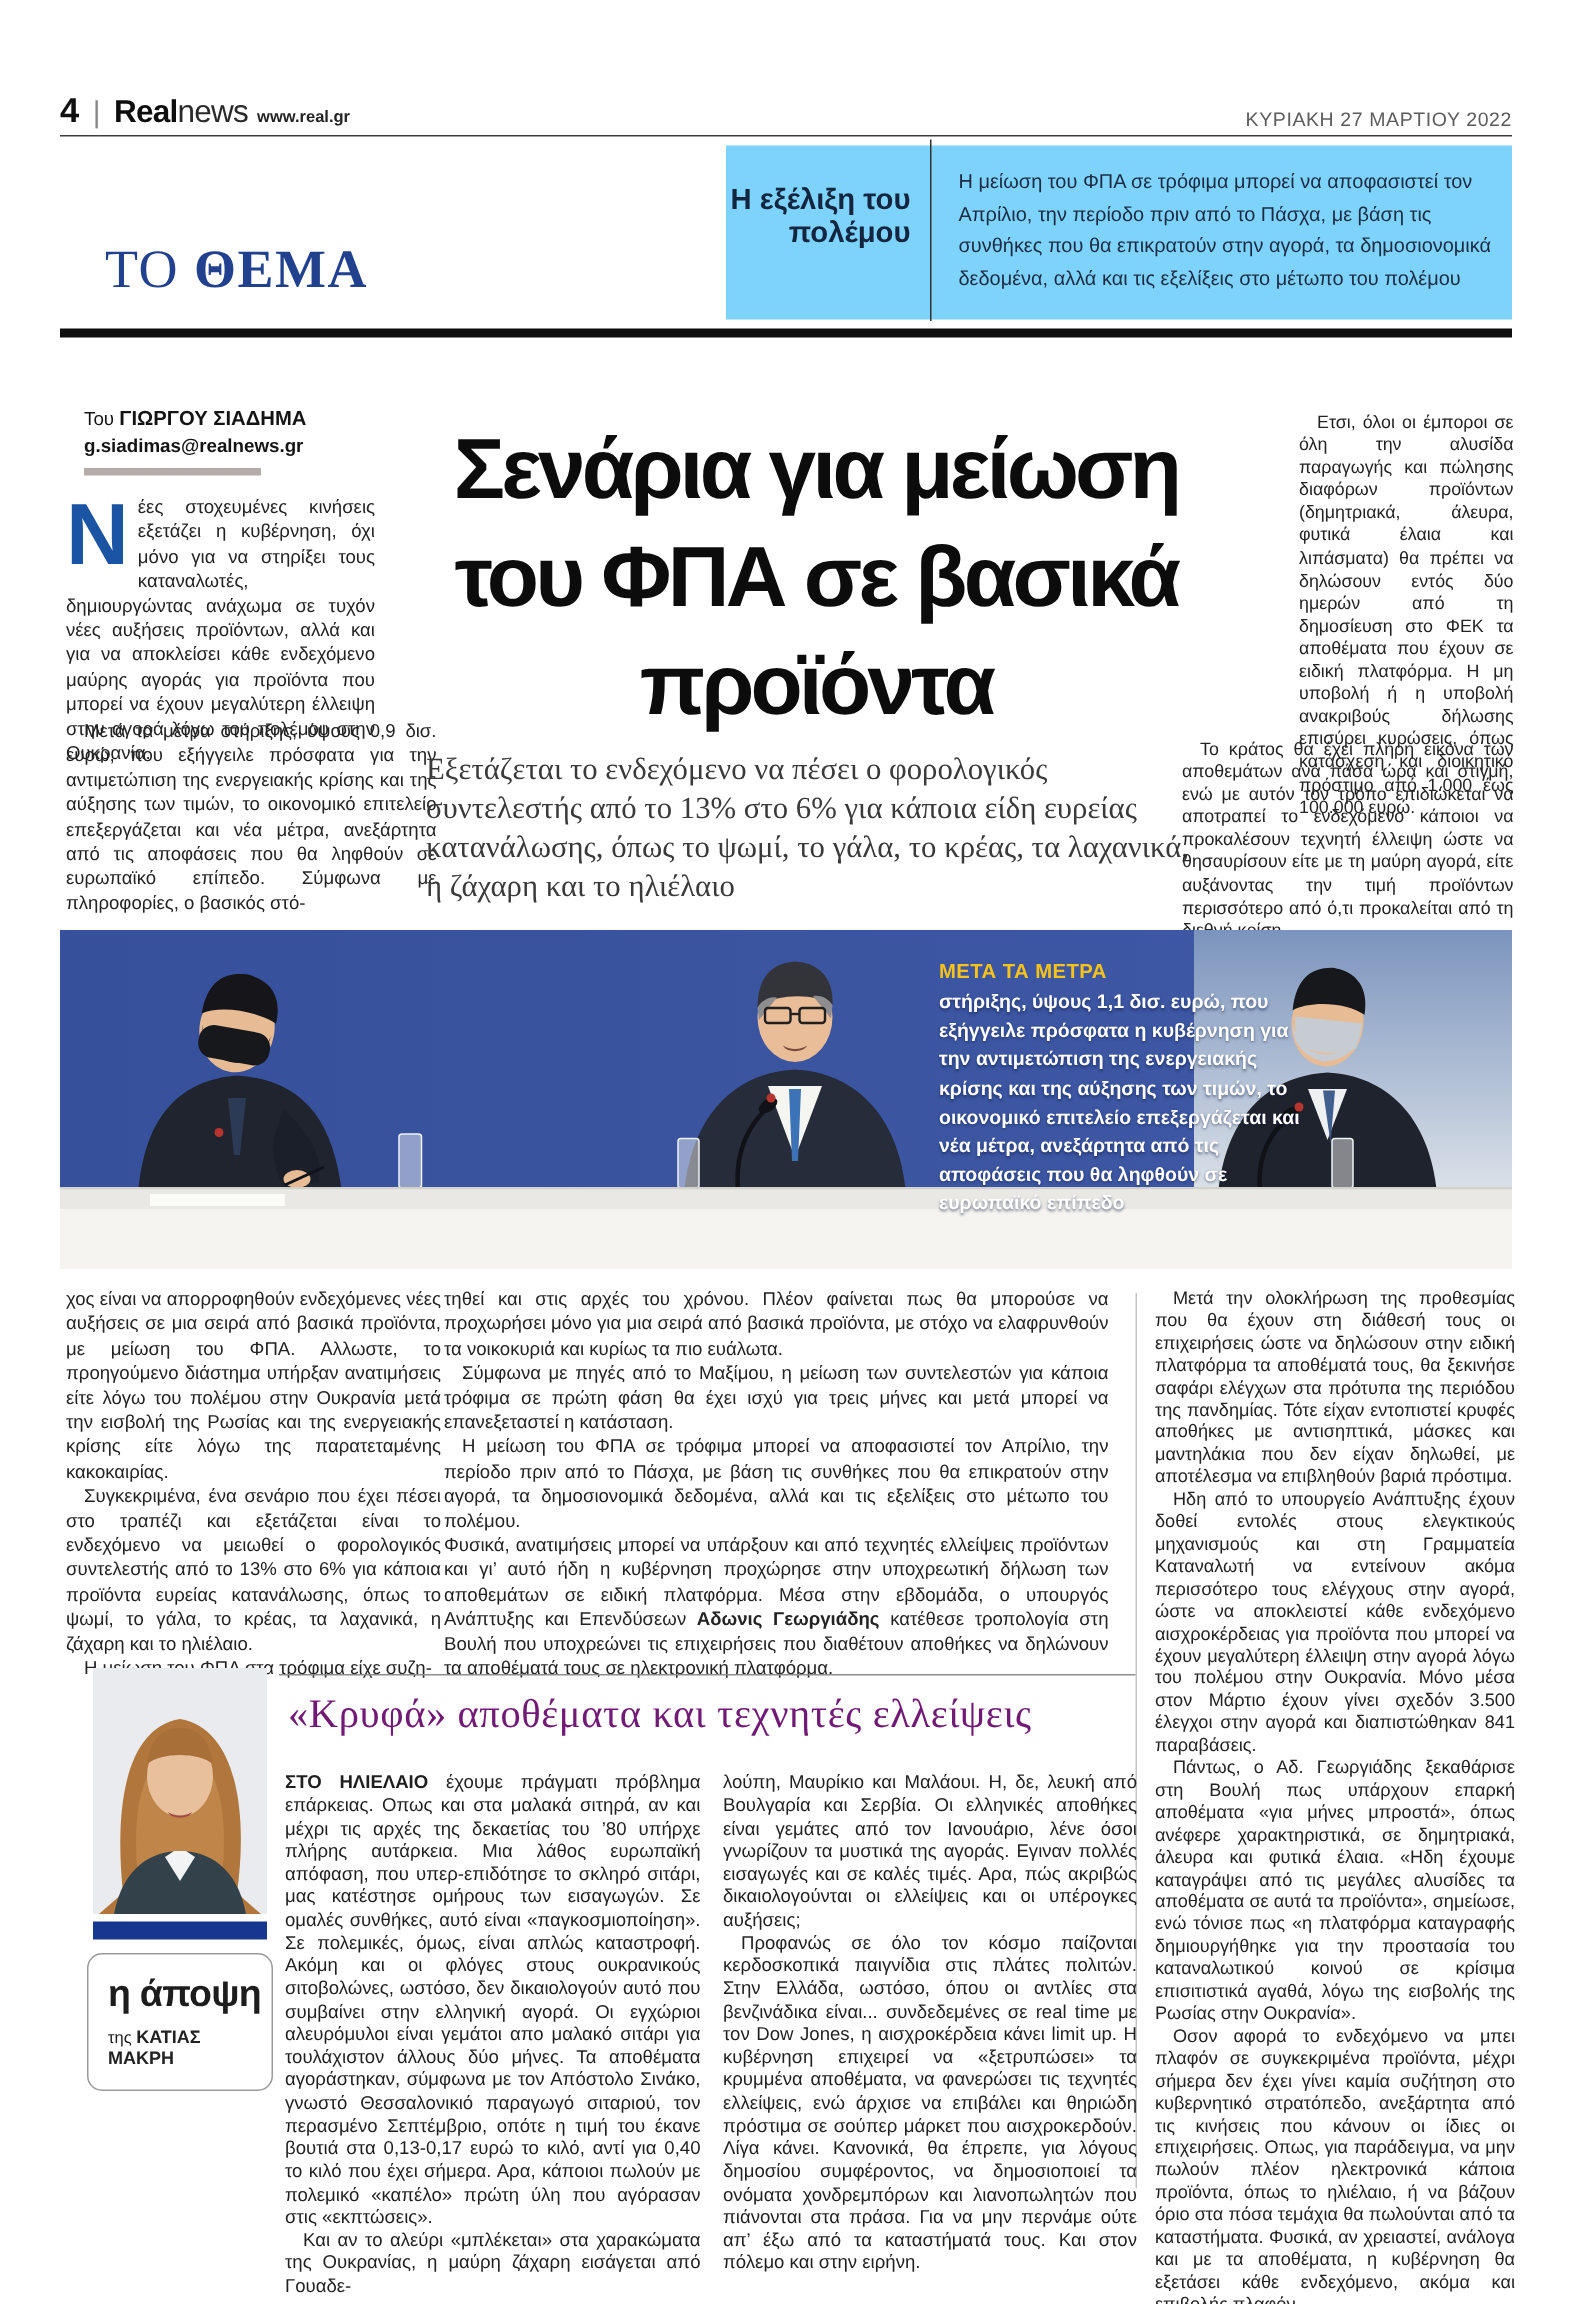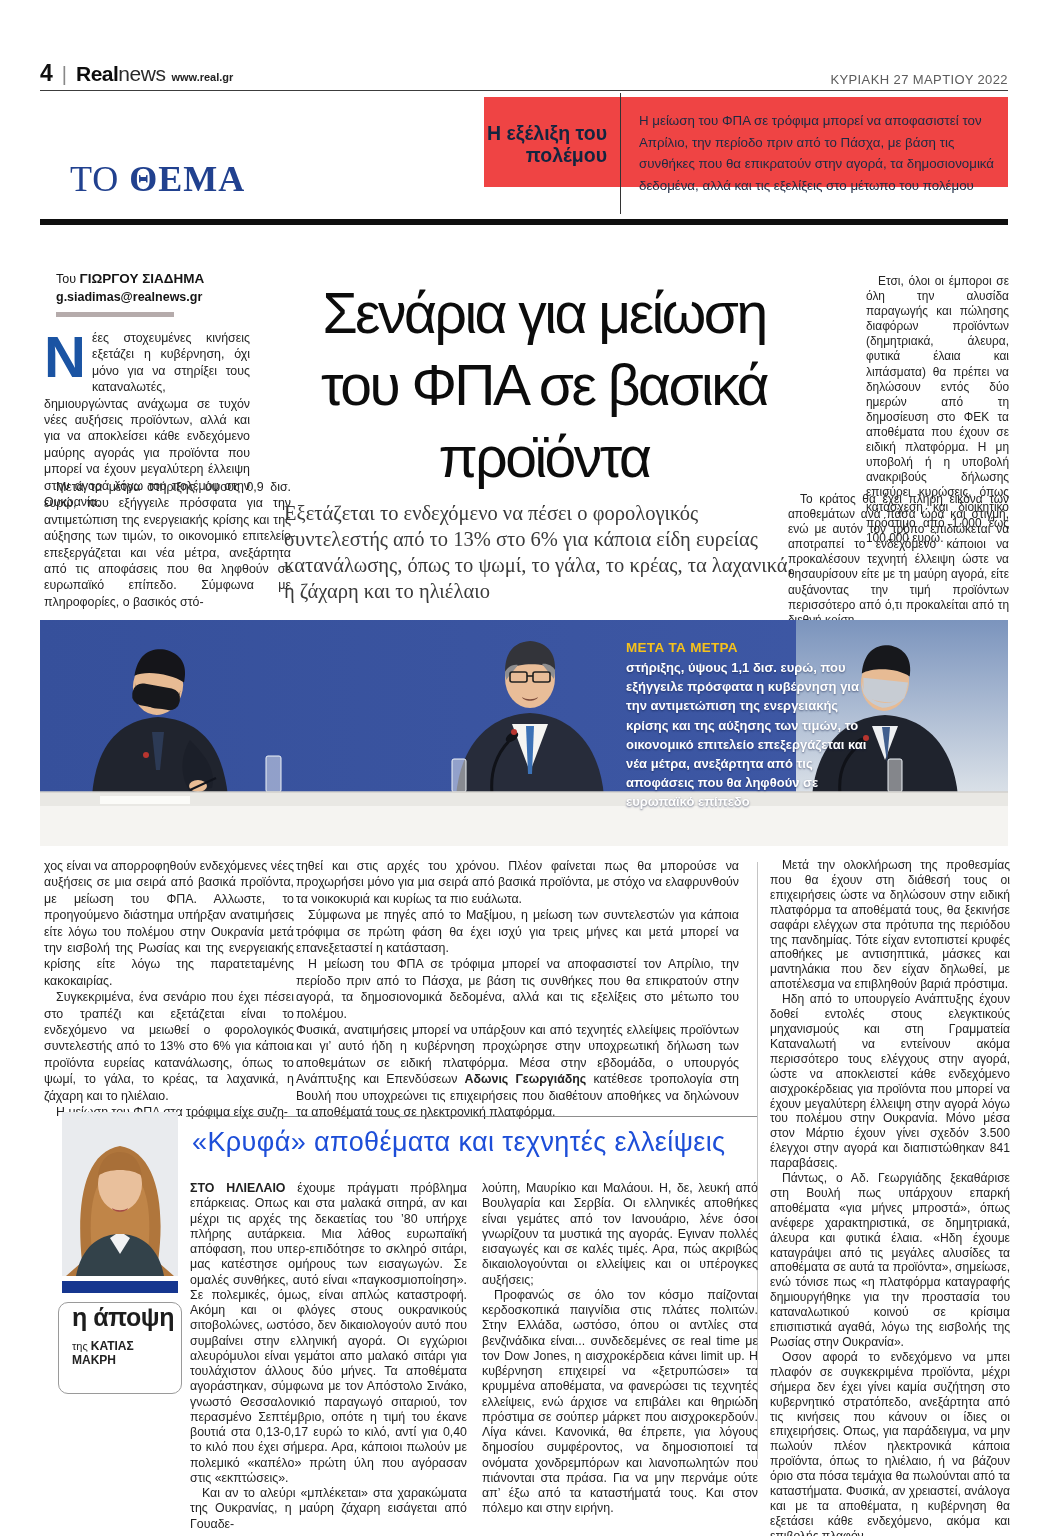--- a/index.html
+++ b/index.html
@@ -18,21 +18,21 @@
   #brand b{font-size:21px;font-weight:800;color:#0d0d0d;letter-spacing:-.5px}
   #brand span{font-size:21px;font-weight:400;color:#2a2a2a;letter-spacing:-.5px}
   #brandurl{font-size:11px;font-weight:bold;color:#222;margin-left:6px}
   #issuedate{font-size:13px;color:#5c5c5c;letter-spacing:.4px}
 
   
   #tothema{left:70px;top:158px;font-family:"Liberation Serif",serif;font-size:36px;color:#21418f;letter-spacing:1px}
   #tothema .bd{font-weight:bold}
 
   
-  #introbox{left:484px;top:97px;width:524px;height:90px;background:#ef4444;display:flex}
+  #introbox{left:484px;top:97px;width:524px;height:116px;background:#7dd3fc;display:flex}
   #introlabel{width:136px;padding:25px 13px 0 0;text-align:right;font-weight:bold;
     font-size:19.5px;line-height:22px;color:#13253f;box-sizing:border-box}
   #introdiv{width:1px;background:#333;height:121px;margin-top:-4px}
   #introtext{flex:1;padding:13px 14px 0 18px;font-size:13.3px;line-height:21.6px;color:#1c2a42}
 
   #blackbar{left:40px;top:219px;width:968px;height:6px;background:#0f0f0f}
 
   
   #byline{left:56px;top:271px;font-size:12.5px;color:#141414}
   #byline b{font-size:13.5px}
@@ -42,21 +42,21 @@
   
   .bodytxt{font-size:12.4px;line-height:16.4px;text-align:justify;color:#232323}
   .ind{text-indent:12px}
   .drop{float:left;font-size:58px;line-height:47px;font-weight:bold;color:#1b54a3;padding:3px 6px 0 0}
   #p-left1{left:44px;top:330px;width:206px}
   #p-left2{left:44px;top:479px;width:247px}
   #p-right1{left:866px;top:274px;width:143px;font-size:11.9px;line-height:15.1px}
   #p-right2{left:788px;top:492px;width:221px;font-size:11.9px;line-height:15.1px}
 
   
-  #headline{left:256px;top:277px;width:576px;text-align:center;font-weight:normal;color:#0c0c0c}
+  #headline{left:256px;top:277px;width:576px;text-align:center;font-weight:bold;color:#0c0c0c}
   #headline .hl{display:block;font-size:57px;line-height:72px;letter-spacing:-2.5px}
   #subhead{left:284px;top:500px;width:522px;font-family:"Liberation Serif",serif;
     font-size:20.5px;line-height:26px;color:#3a3a3a}
 
   
   #photo{left:40px;top:620px;width:968px;height:226px;overflow:hidden}
   #photo svg{display:block}
   #caption{left:586px;top:20px;width:246px;}
   #kicker{color:#f6c21c;font-weight:bold;font-size:13.5px;letter-spacing:.3px}
   #captxt{color:#ffffff;font-weight:bold;font-size:13px;line-height:19.2px;margin-top:3px;
@@ -65,31 +65,31 @@
   
   #mid1{left:44px;top:858px;width:250px}
   #mid2{left:296px;top:858px;width:443px}
   #platformh{font-weight:bold;font-size:15.5px;color:#111;margin:7px 0 2px;text-align:left;text-indent:0}
   #right2{left:770px;top:858px;width:240px;font-size:12.1px;line-height:14.9px}
 
   #vline{left:757px;top:862px;width:1px;height:597px;background:#c4c4c4}
   #oline{left:186px;top:1116px;width:571px;height:1px;background:#8d8d8d}
 
   
-  #ophead{left:192px;top:1127px;font-family:Liberation Sans, sans-serif;font-size:27px;color:#1d4ed8;letter-spacing:.4px}
+  #ophead{left:192px;top:1127px;font-family:Liberation Serif, serif;font-size:27px;color:#701a75;letter-spacing:.4px}
   .optxt{font-size:12.4px;line-height:15.25px;text-align:justify;color:#1f1f1f}
   #opcol1{left:190px;top:1181px;width:277px}
   #opcol2{left:482px;top:1181px;width:276px}
   .leadcaps{font-weight:bold}
 
   
   #colphoto{left:62px;top:1112px;width:116px;height:164px}
   #colbar{left:62px;top:1281px;width:116px;height:12px;background:#16368f}
   #opbox{left:58px;top:1302px;width:124px;height:92px;border:1.5px solid #9a9a9a;border-radius:10px;
-    padding:0 0 0 13px;box-sizing:border-box;background:#fff}
+    padding:12px 0 0 13px;box-sizing:border-box;background:#fff}
   #opbox .t1{font-size:25px;font-weight:bold;color:#1d1d1d;letter-spacing:-.5px}
   #opbox .t2{font-size:11px;color:#222;margin-top:7px}
   #opbox .t2 b{font-size:12px}
 </style>
 </head>
 <body>
 
 <div class="abs" id="pagehead">
   <div class="lft">
     <span id="pagenum">4</span>

